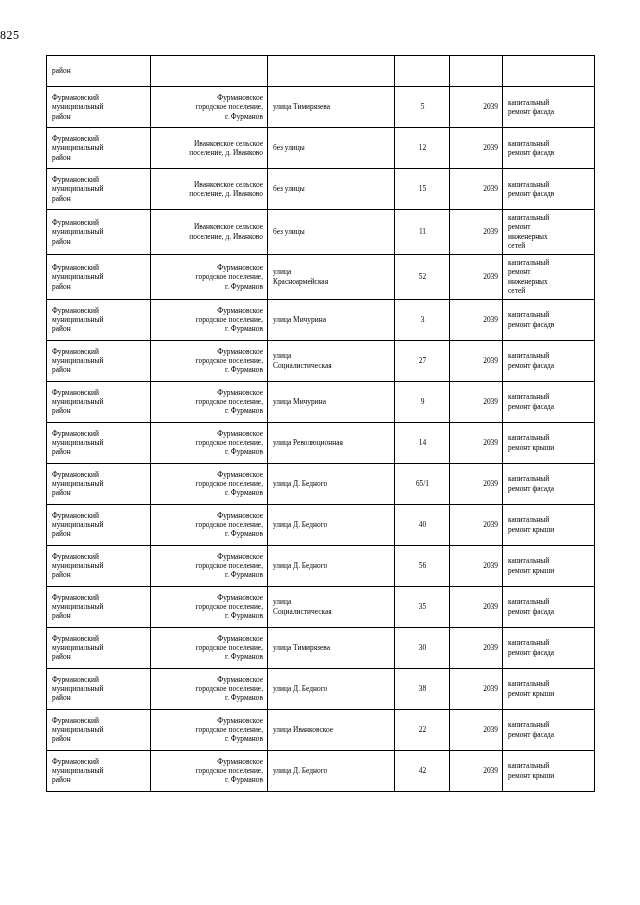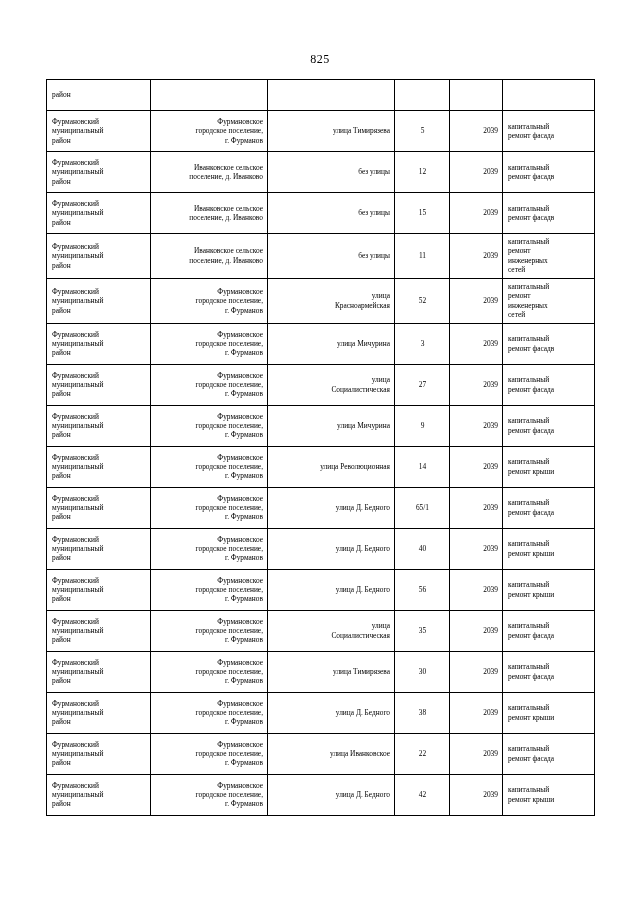--- a/index.html
+++ b/index.html
@@ -15,23 +15,23 @@
     position: relative;
   }
   .page {
     width: 640px;
     height: 905px;
     box-sizing: border-box;
     padding: 0;
     position: relative;
   }
   .page-number {
-    text-align: center;
+    text-align: left;
     font-size: 12px;
-    margin-top: 52px;
+    margin-top: 28px;
     margin-bottom: 12px;
     letter-spacing: 0.5px;
   }
   .table-wrap {
     padding: 0 46px 0 46px;
     border-radius: 24px;
   }
   table.doc-table {
     border-collapse: collapse;
     width: 548px;
@@ -46,21 +46,21 @@
   }
   col.c0 { width: 104px; }
   col.c1 { width: 117px; }
   col.c2 { width: 127px; }
   col.c3 { width: 55px; }
   col.c4 { width: 53px; }
   col.c5 { width: 92px; }
 
   td.col-region { text-align: left; }
   td.col-settlement { text-align: right; }
-  td.col-street { text-align: right; }
+  td.col-street { text-align: left; }
   td.col-house { text-align: center; }
   td.col-year { text-align: right; }
   td.col-work { text-align: left; }
 
   tr.header-row td {
     height: 26px;
     padding-top: 2px;
     padding-bottom: 2px;
   }
   tr.data-row td {

